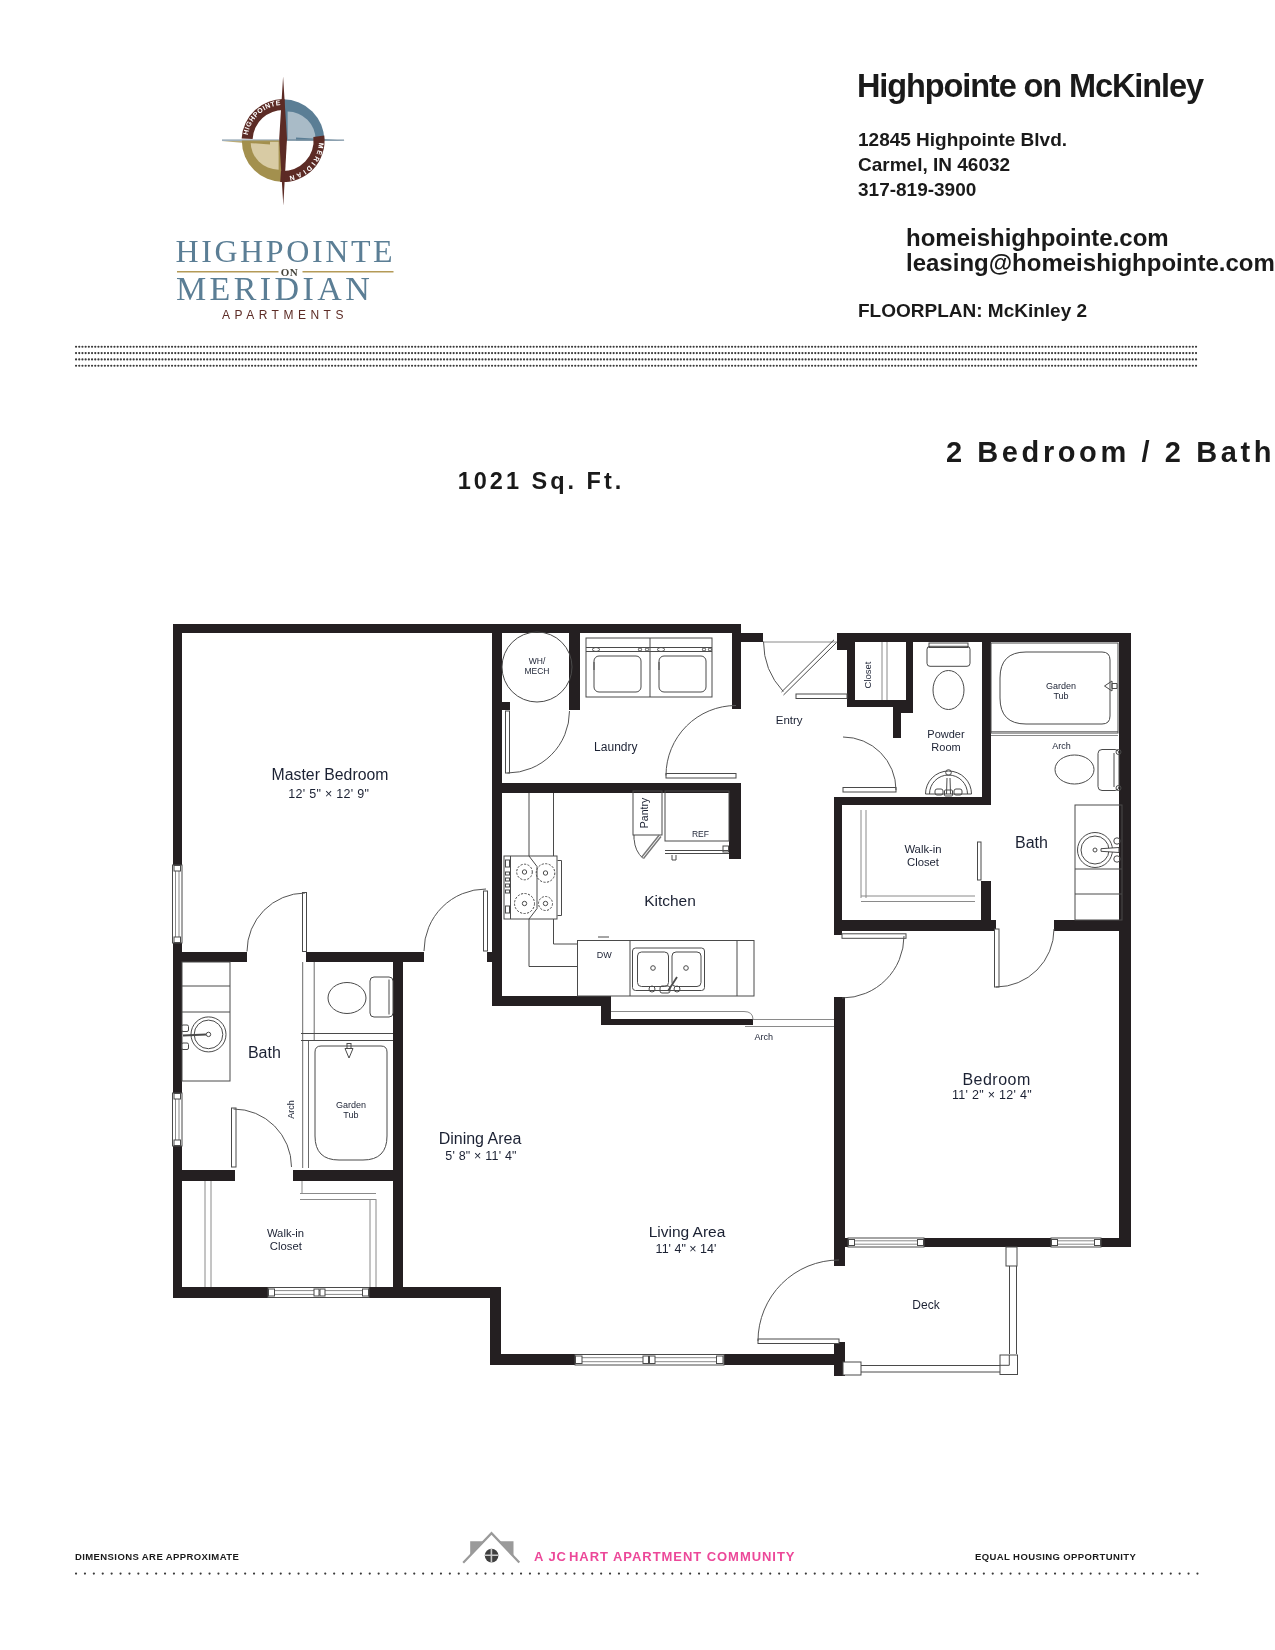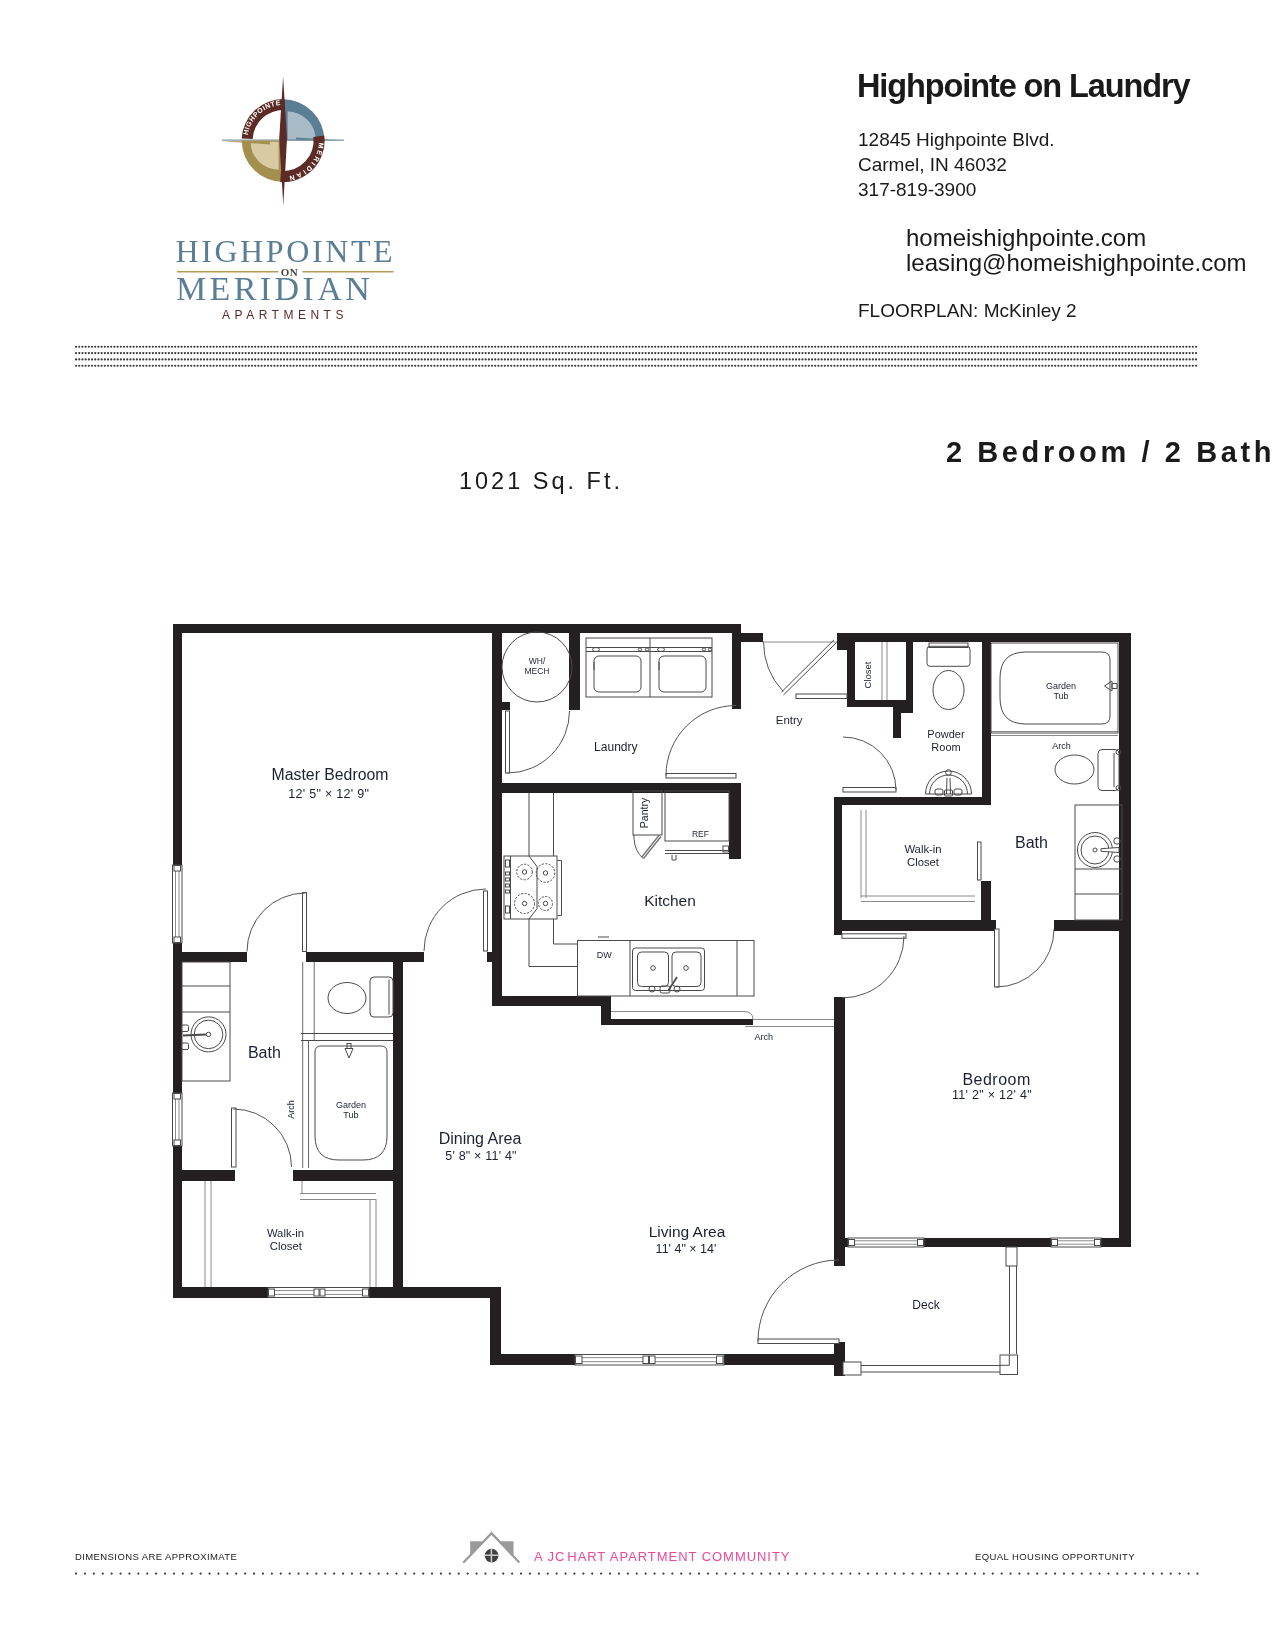--- a/index.html
+++ b/index.html
@@ -1,18 +1,18 @@
 <!DOCTYPE html>
 <html><head>
 <meta charset="utf-8">
 <style>
   html,body{margin:0;padding:0;background:#fff;}
   #page{position:relative;width:1275px;height:1650px;background:#fff;overflow:hidden;
         font-family:"Liberation Sans",sans-serif;}
-  .hdr{position:absolute;color:#1a1a1a;}
+  .hdr{position:absolute;color:#1a1a1a;font-weight:bold;}
   svg text{font-family:"Liberation Sans",sans-serif;}
 </style>
 </head>
 <body>
 <div id="page">
 
 <svg id="plan" width="1275" height="1650" viewBox="0 0 1275 1650" style="position:absolute;left:0;top:0" fill="none" stroke-linecap="butt">
 
 <g>
         <path d="M283.1,99.3 A41.3,41.3 0 0 1 324.4,140.6 L283.1,140.6 Z" fill="#5b7e95"></path>
@@ -478,21 +478,21 @@
 <text x="686" y="1253" font-size="12.5">11' 4" × 14'</text>
 
 <text x="996.6" y="1085" font-size="16" letter-spacing="0.5">Bedroom</text>
 <text x="992" y="1098.5" font-size="12.5" letter-spacing="0.3">11' 2" × 12' 4"</text>
 
 <text x="926" y="1308.5" font-size="12">Deck</text>
 </g>
 </g>
     </svg>
 
-<div class="hdr" style="left:857px;top:68px;font-size:32.5px;font-weight:bold;letter-spacing:-1.1px;">Highpointe on Laundry</div>
+<div class="hdr" style="left:857px;top:68px;font-size:32.5px;font-weight:bold;letter-spacing:-1.1px;">Highpointe on McKinley</div>
 
 <div class="hdr" style="left:858px;top:127px;font-size:19px;line-height:25px;">12845 Highpointe Blvd.<br>Carmel, IN 46032<br>317-819-3900</div>
 
 <div class="hdr" style="left:858px;top:225px;font-size:24px;line-height:25px;margin-left:48px;">homeishighpointe.com<br>leasing@homeishighpointe.com</div>
 
 <div class="hdr" style="left:858px;top:300px;font-size:19px;">FLOORPLAN: McKinley 2</div>
 
 <div class="hdr" style="left:0;top:438px;width:1275px;text-align:right;font-size:29px;font-weight:bold;letter-spacing:3.6px;line-height:29px;">2 Bedroom / 2 Bath</div>
 
 <div class="hdr" style="left:0;top:469px;width:1082px;text-align:center;font-size:23.5px;letter-spacing:3px;line-height:24px;">1021 Sq. Ft.</div>

